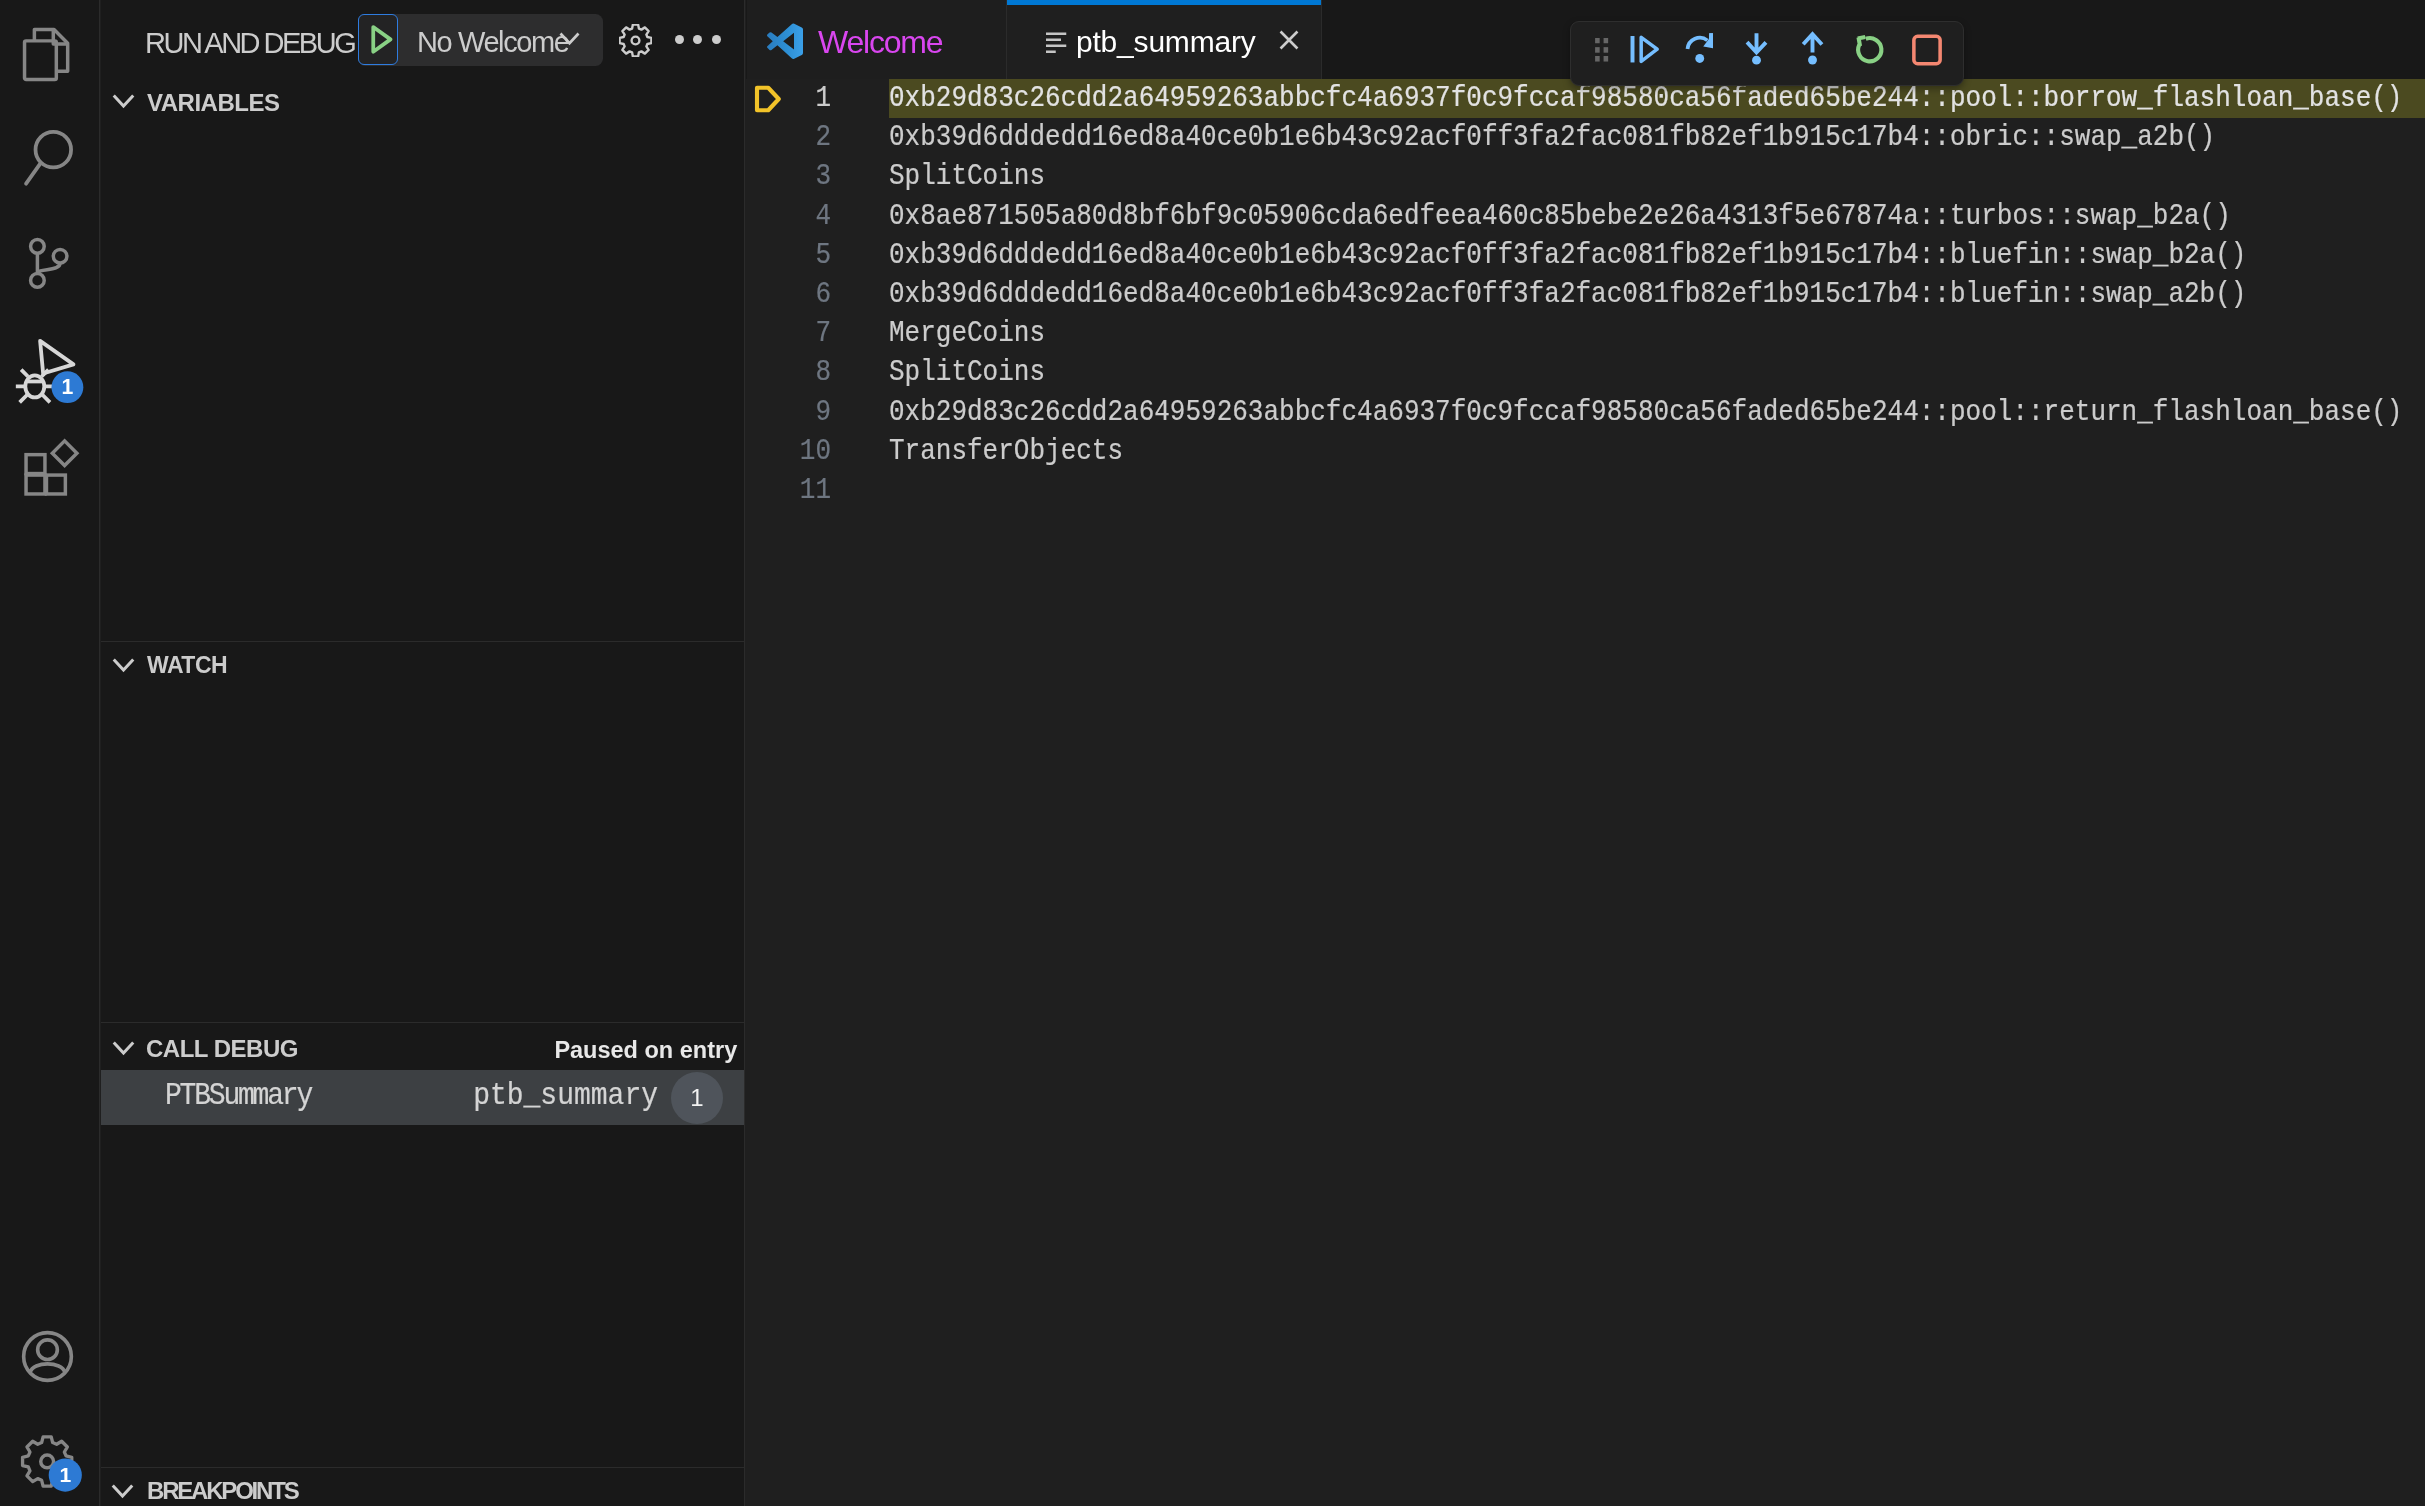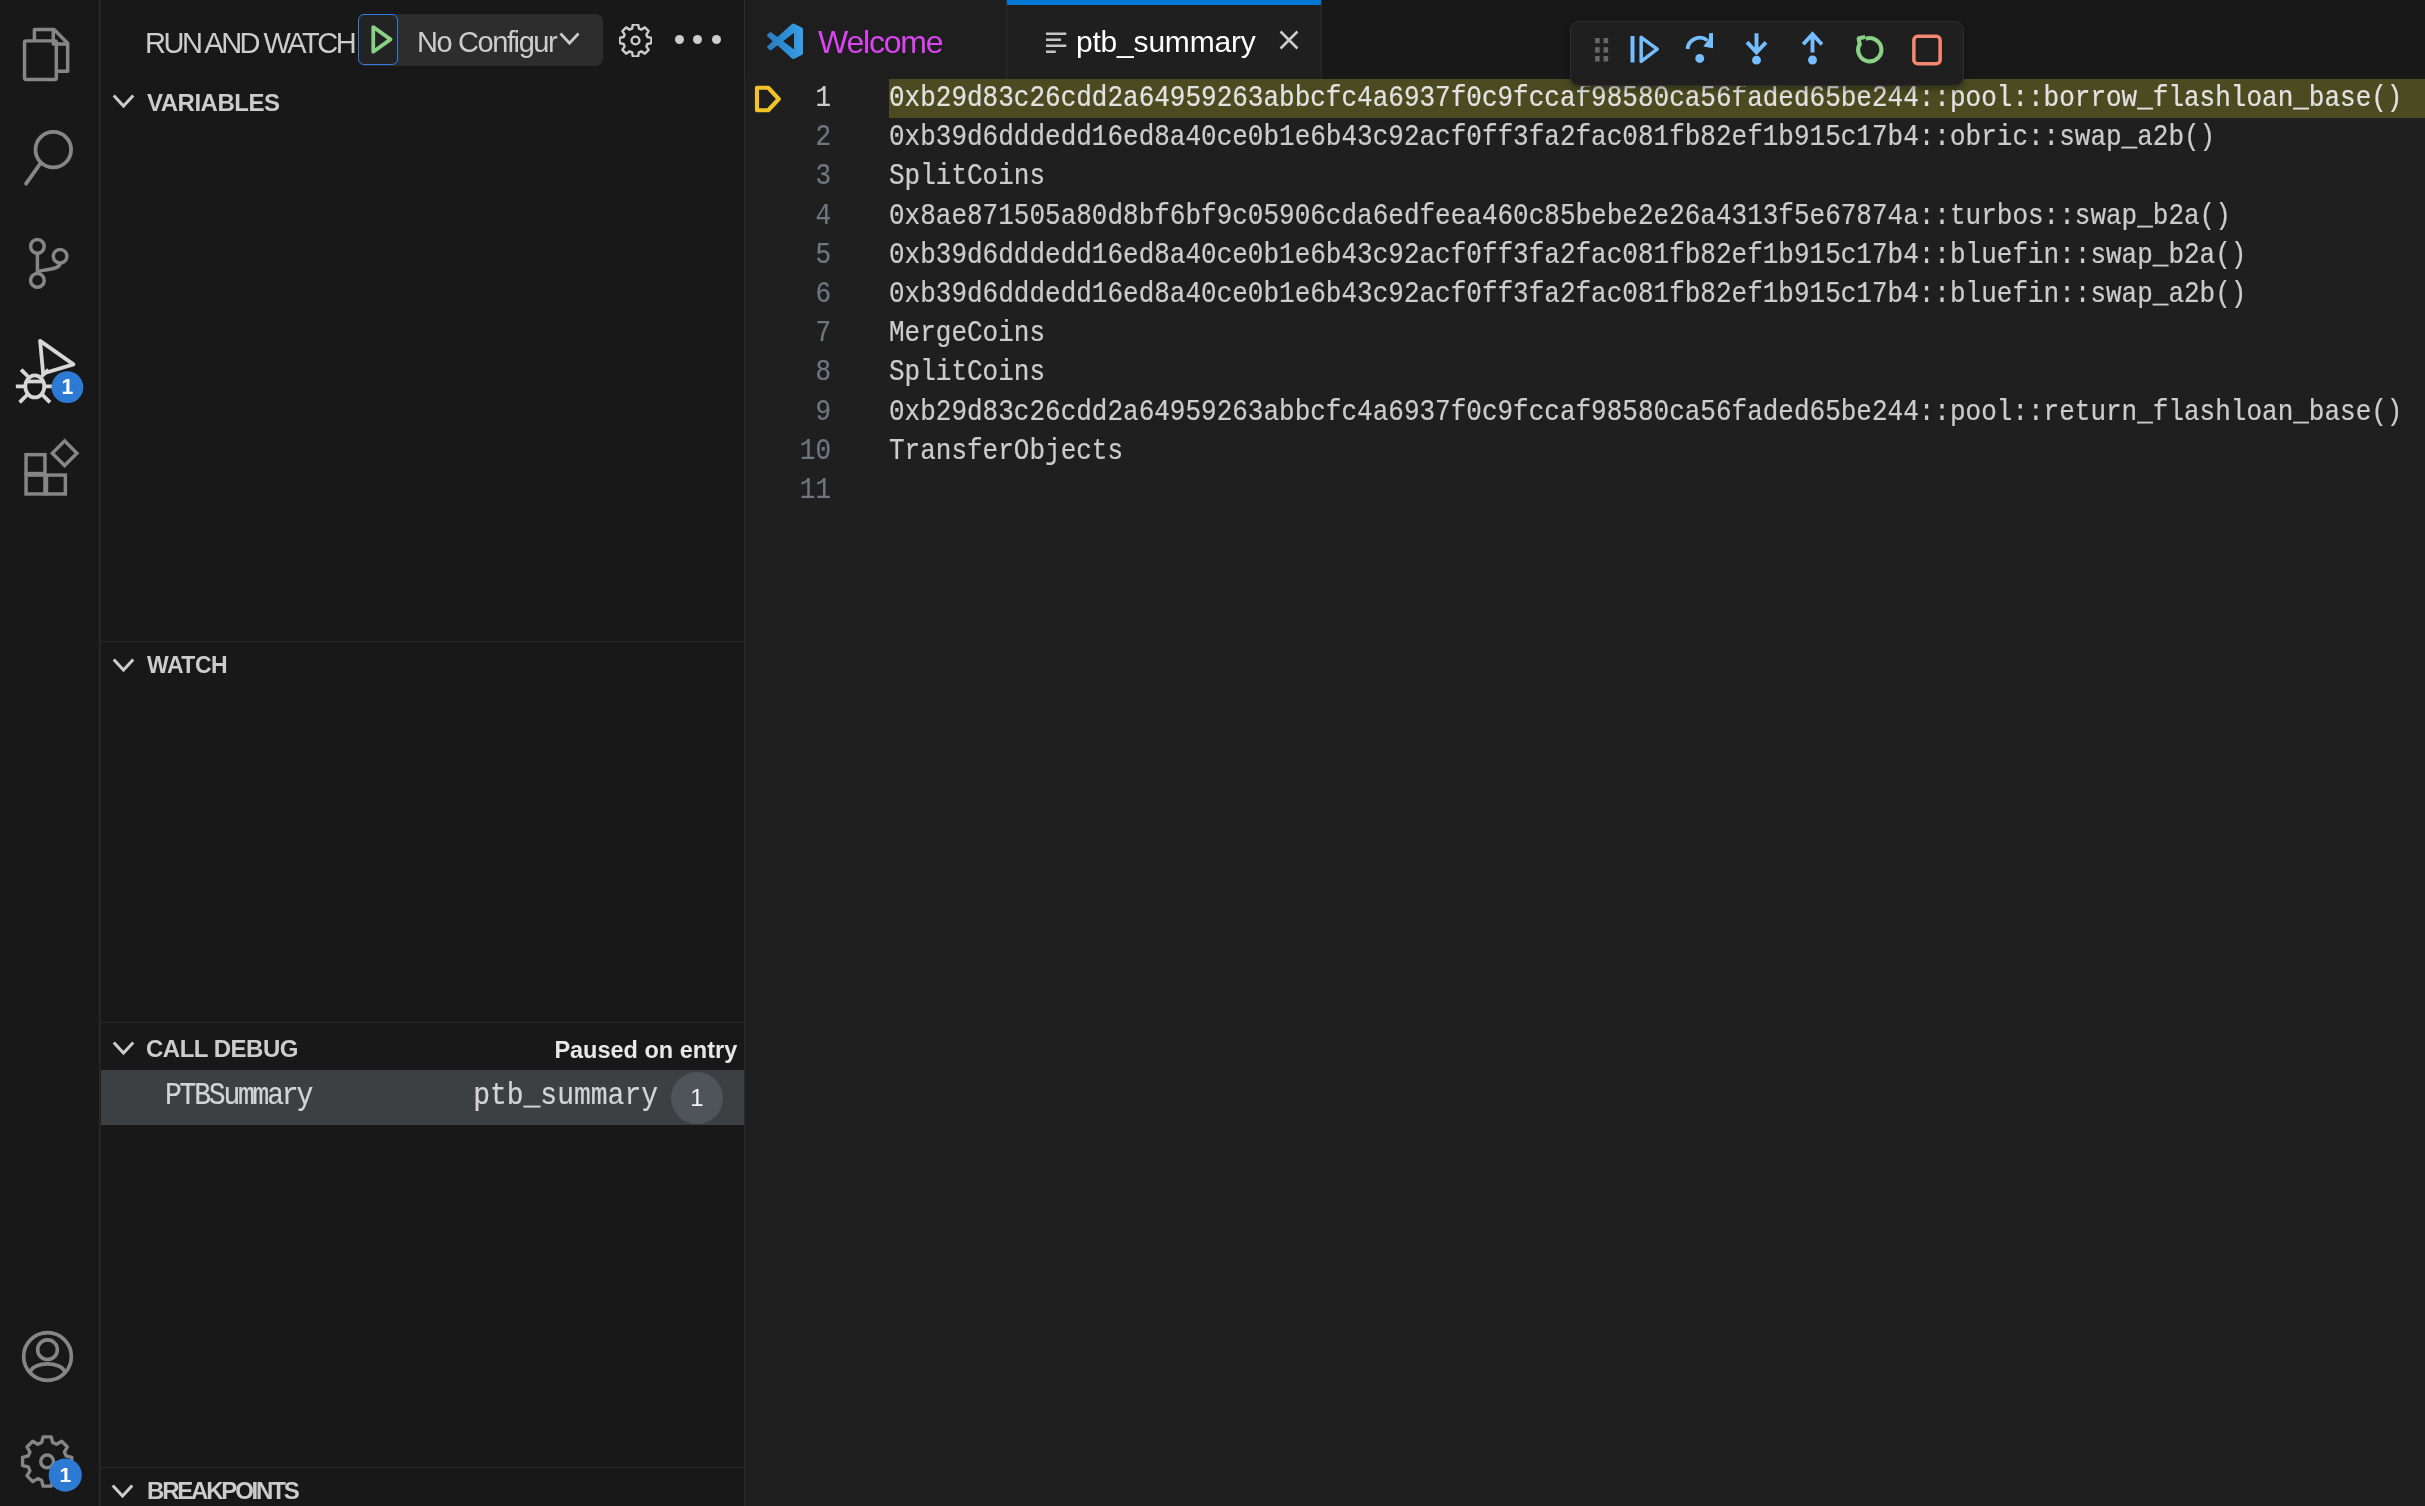--- a/index.html
+++ b/index.html
@@ -71,28 +71,28 @@
   <svg class="abs" style="left:20px;top:1434px;" width="83" height="73" viewBox="0 0 110 96">
     <path d="M28.7,11.0 L30.6,3.4 L41.4,3.4 L43.3,11.0 L48.5,13.2 L55.2,9.2 L62.8,16.8 L58.8,23.5 L61.0,28.7 L68.6,30.6 L68.6,41.4 L61.0,43.3 L58.8,48.5 L62.8,55.2 L55.2,62.8 L48.5,58.8 L43.3,61.0 L41.4,68.6 L30.6,68.6 L28.7,61.0 L23.5,58.8 L16.8,62.8 L9.2,55.2 L13.2,48.5 L11.0,43.3 L3.4,41.4 L3.4,30.6 L11.0,28.7 L13.2,23.5 L9.2,16.8 L16.8,9.2 L23.5,13.2 Z" fill="none" stroke="#868686" stroke-width="4.4" stroke-linejoin="round"></path>
     <circle cx="36" cy="36" r="8.5" fill="none" stroke="#868686" stroke-width="4.6"></circle>
     <circle cx="60" cy="54" r="22" fill="#2d7ad4"></circle>
     <text x="60" y="63.5" font-size="28" font-weight="bold" fill="#ffffff" text-anchor="middle" font-family="Liberation Sans">1</text>
   </svg>
 </div>
 
 <div class="abs" id="sidebar" style="left:101px;top:0;width:643px;height:1506px;background:#181818;border-right:1.5px solid #2b2b2b;color:#cccccc;">
 
-  <div class="abs" style="left:44px;top:26.5px;font-size:29px;letter-spacing:-2.5px;color:#cccccc;">RUN AND WATCH</div>
+  <div class="abs" style="left:44px;top:26.5px;font-size:29px;letter-spacing:-2.5px;color:#cccccc;">RUN AND DEBUG</div>
 
   <div class="abs" style="left:257px;top:13.7px;width:245px;height:52px;background:#2d2d2e;border-radius:7.6px;"></div>
   <div class="abs" style="left:257px;top:13.7px;width:38px;height:49px;background:#232324;border:1.9px solid #2e7ce0;border-radius:6px;"></div>
   <svg class="abs" style="left:269px;top:24px;" width="26" height="30" viewBox="0 0 34 40">
     <path d="M4 4 L27 20.5 L4 37 Z" fill="none" stroke="#89d185" stroke-width="5" stroke-linejoin="round"></path>
   </svg>
-  <div class="abs" style="left:316px;top:26px;font-size:29px;letter-spacing:-1.4px;color:#cccccc;">No Configur</div>
+  <div class="abs" style="left:316px;top:26px;font-size:29px;letter-spacing:-1.4px;color:#cccccc;">No Welcome</div>
   <svg class="abs" style="left:458px;top:32px;" width="21" height="15" viewBox="0 0 28 20">
     <path d="M2 2 L14 15 L26 2" fill="none" stroke="#cccccc" stroke-width="3.6"></path>
   </svg>
 
   <svg class="abs" style="left:518px;top:24px;" width="33" height="33" viewBox="0 0 44 44">
     <path d="M17.4,6.2 L18.5,0.8 L25.5,0.8 L26.6,6.2 L29.9,7.5 L34.5,4.5 L39.5,9.5 L36.5,14.1 L37.8,17.4 L43.2,18.5 L43.2,25.5 L37.8,26.6 L36.5,29.9 L39.5,34.5 L34.5,39.5 L29.9,36.5 L26.6,37.8 L25.5,43.2 L18.5,43.2 L17.4,37.8 L14.1,36.5 L9.5,39.5 L4.5,34.5 L7.5,29.9 L6.2,26.6 L0.8,25.5 L0.8,18.5 L6.2,17.4 L7.5,14.1 L4.5,9.5 L9.5,4.5 L14.1,7.5 Z" fill="none" stroke="#cccccc" stroke-width="3.2" stroke-linejoin="round"></path>
     <circle cx="22" cy="22" r="5.2" fill="none" stroke="#cccccc" stroke-width="3.2"></circle>
   </svg>
 
   <div class="abs" style="left:574px;top:35px;width:9px;height:9px;border-radius:50%;background:#cccccc;"></div>

